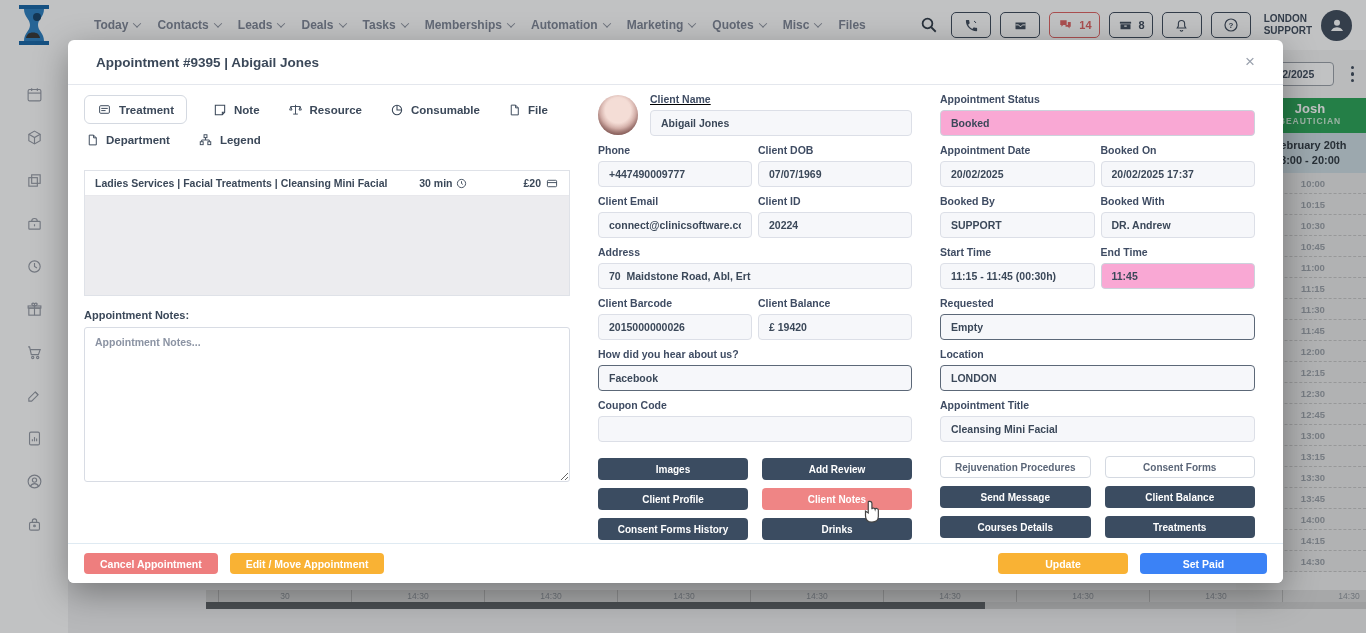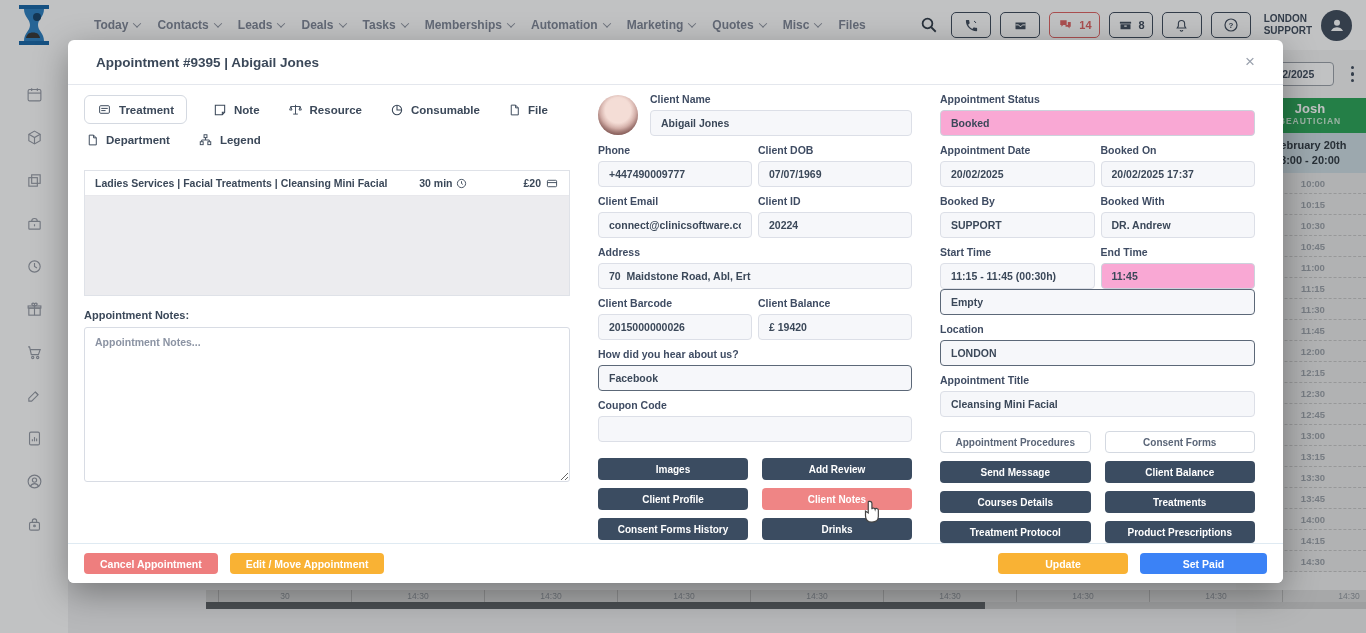--- a/index.html
+++ b/index.html
@@ -65,21 +65,21 @@
 
   .notes-label { margin-top:13px; font-size:11px; font-weight:bold; color:#3b4859; }
   .notes-area { margin-top:6px; width:100%; height:155px; border:1px solid #d8dce4; border-radius:3px; resize:both; font-family:"Liberation Sans", sans-serif; font-size:10.5px; font-weight:bold; color:#3b4859; padding:8px 10px; background:#fff; }
   .notes-area::placeholder { color:#8b93a3; font-weight:bold; }
 
   .f-label { font-size:10.5px; font-weight:bold; color:#3f4c63; margin:8px 0 5px; white-space:nowrap; }
   .f-input { width:100%; height:26px; border:1px solid #dcdfe7; background:#f6f7fa; border-radius:4px; font-family:"Liberation Sans", sans-serif; font-size:10.5px; font-weight:bold; color:#3b4859; padding:0 10px; }
   .f-input.white { background:#f9a8d4; border-color:#ccd2dc; }
   .f-input.select { border:1.7px solid #5c6878; }
   .grid2 { display:grid; grid-template-columns:1fr 1fr; column-gap:6px; }
-  .client-head { display:flex; gap:12px; }
+  .client-head { display:flex; gap:12px;text-decoration:underline; }
   .client-avatar { width:40px; height:40px; border-radius:50%; flex:0 0 40px; margin-top:2px;
       background:radial-gradient(circle at 50% 38%, #f4ddd6 0 40%, #dcb9b2 58%, #9c7670 78%, #7a5a55 100%); box-shadow:inset 0 -4px 6px rgba(90,40,40,.35); }
   .client-head .grow { flex:1; }
 
   .btn-grid { display:grid; grid-template-columns:1fr 1fr; column-gap:14px; row-gap:8px; margin-top:16px; }
   .btn { height:22px; border-radius:4px; background:#3b4c61; color:#fff; font-size:10px; font-weight:bold; display:flex; align-items:center; justify-content:center; cursor:pointer; }
   .btn.pink { background:#ef8585; }
   .btn.light { background:#fff; border:1px solid #d4d9e1; color:#5b6678; }
 
   .modal-foot { position:absolute; left:0; right:0; bottom:0; height:40px; border-top:1px solid #dfeaf2; background:#fff; display:flex; align-items:center; padding:0 16px; gap:12px; }
@@ -500,28 +500,29 @@
         </div>
         <div>
           <div class="f-label">Start Time</div>
           <input class="f-input" readonly="" value="11:15 - 11:45 (00:30h)" style="">
         </div>
         <div>
           <div class="f-label">End Time</div>
           <input class="f-input white" readonly="" value="11:45" style="">
         </div>
       </div>
+      <div class="f-label">Requested</div>
       <input class="f-input select" readonly="" value="Empty" style="">
       <div class="f-label">Location</div>
       <input class="f-input select" readonly="" value="LONDON" style="">
       <div class="f-label">Appointment Title</div>
       <input class="f-input" readonly="" value="Cleansing Mini Facial" style="">
 
       <div class="btn-grid" style="margin-top:14px;">
-        <div class="btn light">Appointment Procedures</div>
+        <div class="btn light">Rejuvenation Procedures</div>
         <div class="btn light">Consent Forms</div>
         <div class="btn">Send Message</div>
         <div class="btn">Client Balance</div>
         <div class="btn">Courses Details</div>
         <div class="btn">Treatments</div>
         <div class="btn">Treatment Protocol</div>
         <div class="btn">Product Prescriptions</div>
       </div>
     </div>
   </div>

